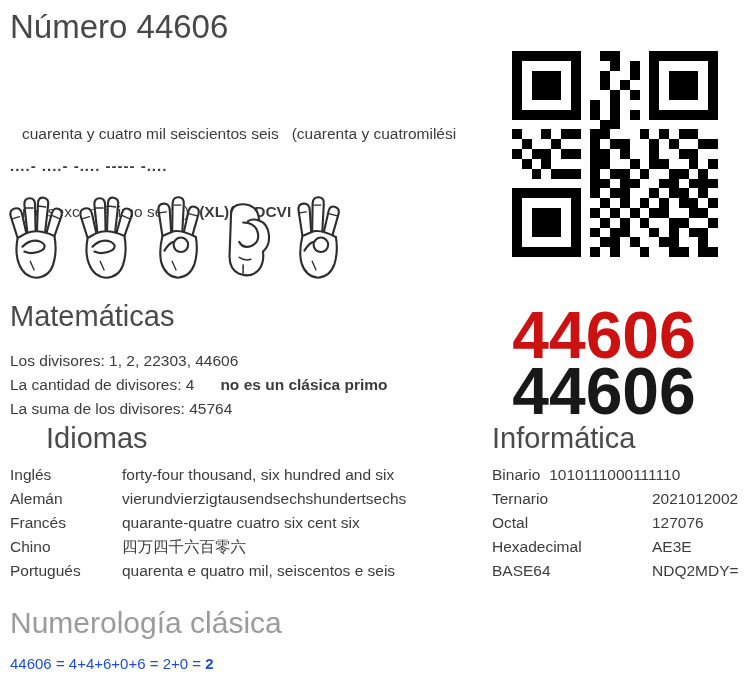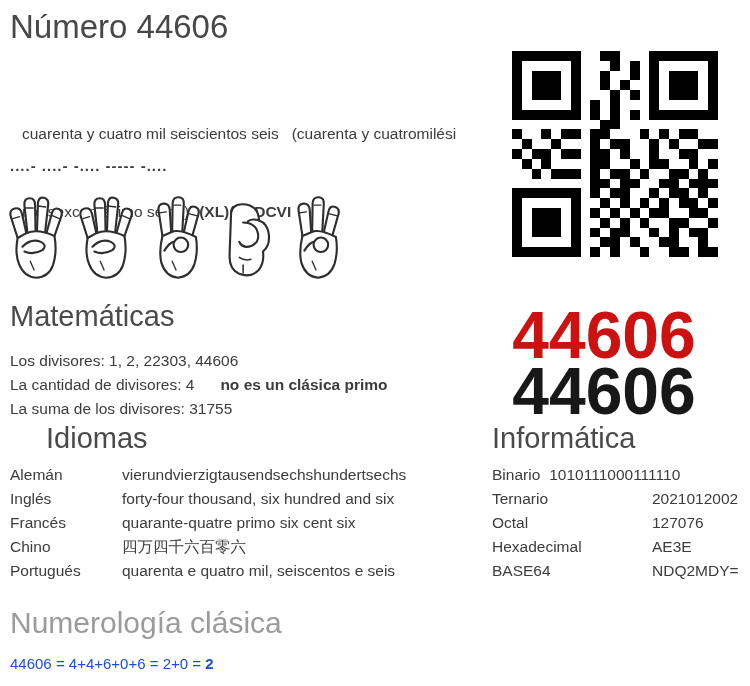--- a/index.html
+++ b/index.html
@@ -349,33 +349,33 @@
         <rect x="17" y="20" width="1" height="1"></rect>
         <rect x="19" y="20" width="1" height="1"></rect>
         <rect x="20" y="20" width="1" height="1"></rect>
       </svg>
   </div>
 
   <h2 class="section-h h-mat">Matemáticas</h2>
   <div class="mat-rows">
     <div>Los divisores: 1, 2, 22303, 44606</div>
     <div><span>La cantidad de divisores: 4</span><span class="bold-note">no es un clásica primo</span></div>
-    <div>La suma de los divisores: 31755</div>
+    <div>La suma de los divisores: 45764</div>
   </div>
 
   <div class="bignums">
     <div class="red">44606</div>
     <div class="blacknum">44606</div>
   </div>
 
   <h2 class="section-h h-idi">Idiomas</h2>
   <div class="idi-rows">
+    <div class="idi-row"><span class="idi-label">Inglés</span><span>forty-four thousand, six hundred and six</span></div>
     <div class="idi-row"><span class="idi-label">Alemán</span><span>vierundvierzigtausendsechshundertsechs</span></div>
-    <div class="idi-row"><span class="idi-label">Inglés</span><span>forty-four thousand, six hundred and six</span></div>
-    <div class="idi-row"><span class="idi-label">Francés</span><span>quarante-quatre primo six cent six</span></div>
+    <div class="idi-row"><span class="idi-label">Francés</span><span>quarante-quatre cuatro six cent six</span></div>
     <div class="idi-row"><span class="idi-label">Chino</span><span>四万四千六百零六</span></div>
     <div class="idi-row"><span class="idi-label">Portugués</span><span>quarenta e quatro mil, seiscentos e seis</span></div>
   </div>
 
   <h2 class="section-h h-inf">Informática</h2>
   <div class="inf-rows">
     <div class="inf-row inline"><span>Binario</span><span class="inf-value">1010111000111110</span></div>
     <div class="inf-row"><span>Ternario</span><span class="inf-value">2021012002</span></div>
     <div class="inf-row"><span>Octal</span><span class="inf-value">127076</span></div>
     <div class="inf-row"><span>Hexadecimal</span><span class="inf-value">AE3E</span></div>

